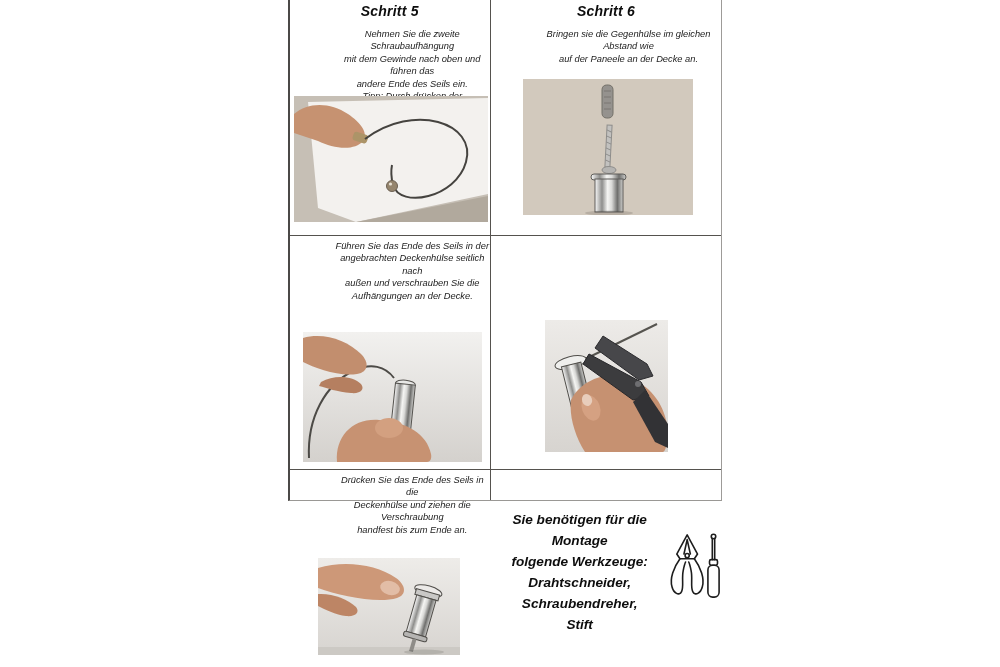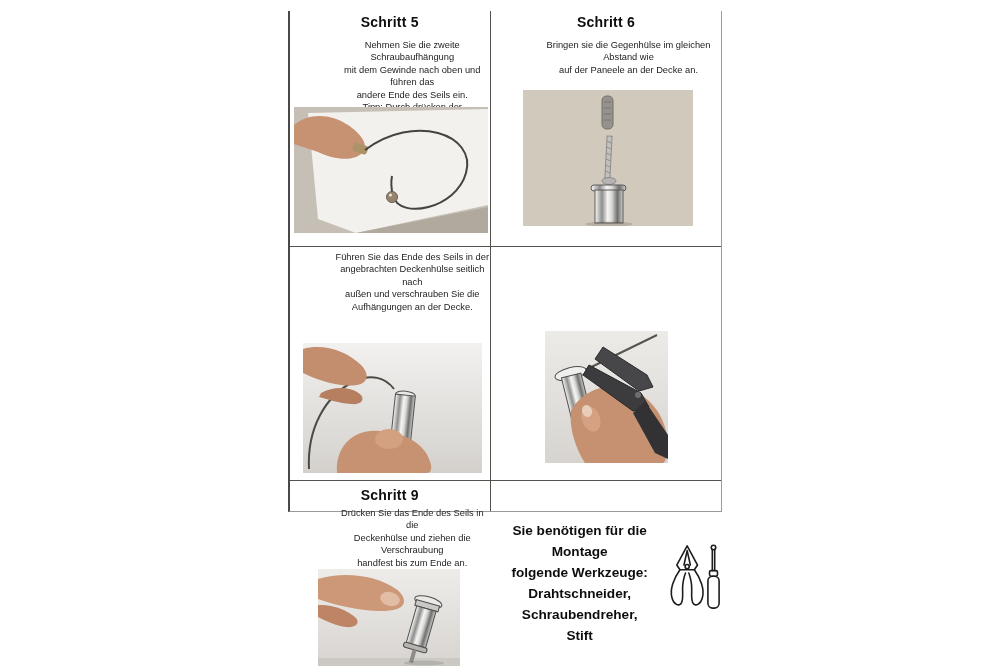--- a/index.html
+++ b/index.html
@@ -4,25 +4,26 @@
 <style>
   html,body{margin:0;padding:0;}
   body{
     width:1000px;height:667px;position:relative;
     background:#ffffff;
     font-family:"Liberation Sans","DejaVu Sans",sans-serif;
     color:#141414;
     overflow:hidden;
   }
   .sheet{
-    position:absolute;left:288px;top:11px;width:434px;height:501px;
+    position:absolute;left:288px;top:0;width:434px;height:501px;
     border-left:2px solid #4b4947;
     border-right:1.5px solid #9d9b98;
     border-bottom:1.5px solid #9a9895;
     box-sizing:border-box;
+    font-style:italic;
   }
   .vline{position:absolute;top:0;height:100%;width:1.5px;background:#55524e;}
   .hline{position:absolute;left:0;width:100%;height:1.5px;background:#55524e;}
   .cell{position:absolute;box-sizing:border-box;}
   .title{
     margin:0;padding-top:3px;text-align:center;
     font-size:14px;font-weight:bold;letter-spacing:.2px;color:#0d0d0d;
   }
   .body{
     margin:9px 0 0 0;text-align:center;white-space:pre-line;
@@ -152,21 +153,20 @@
       <ellipse cx="46" cy="88" rx="9" ry="13" fill="#d5a182" transform="rotate(-20 46 88)"></ellipse>
       <ellipse cx="42" cy="80" rx="5" ry="6" fill="#e8cdbb" transform="rotate(-20 42 80)"></ellipse>
       <polygon points="58,16 102,44 108,56 94,60 50,28" fill="#47474a" stroke="#2b2b2e" stroke-width="1"></polygon>
       <polygon points="44,34 96,62 104,76 88,80 38,44" fill="#3c3c3e" stroke="#27272a" stroke-width="1"></polygon>
       <polygon points="100,70 123,104 123,128 110,122 88,82" fill="#323235"></polygon>
       <circle cx="93" cy="64" r="3" fill="#6e6e71"></circle>
     </svg>
   </section>
 
   <section class="cell row23" style="left:0;top:470px;width:199.5px;height:187.5px">
-    <h2 class="title" style="padding-top:6px">Schritt 9</h2>
     <p class="body">Drücken Sie das Ende des Seils in die
 Deckenhülse und ziehen die Verschraubung
 handfest bis zum Ende an.</p>
     <svg class="photo" style="left:28px;top:88px" width="142" height="97" viewBox="0 0 142 97">
       <defs>
         <linearGradient id="bg9" x1="0" y1="0" x2="0" y2="1">
           <stop offset="0" stop-color="#eeece9"></stop>
             <stop offset="1" stop-color="#d7d4d0"></stop>
         </linearGradient>
         <linearGradient id="ch9" x1="0" y1="0" x2="1" y2="0">

